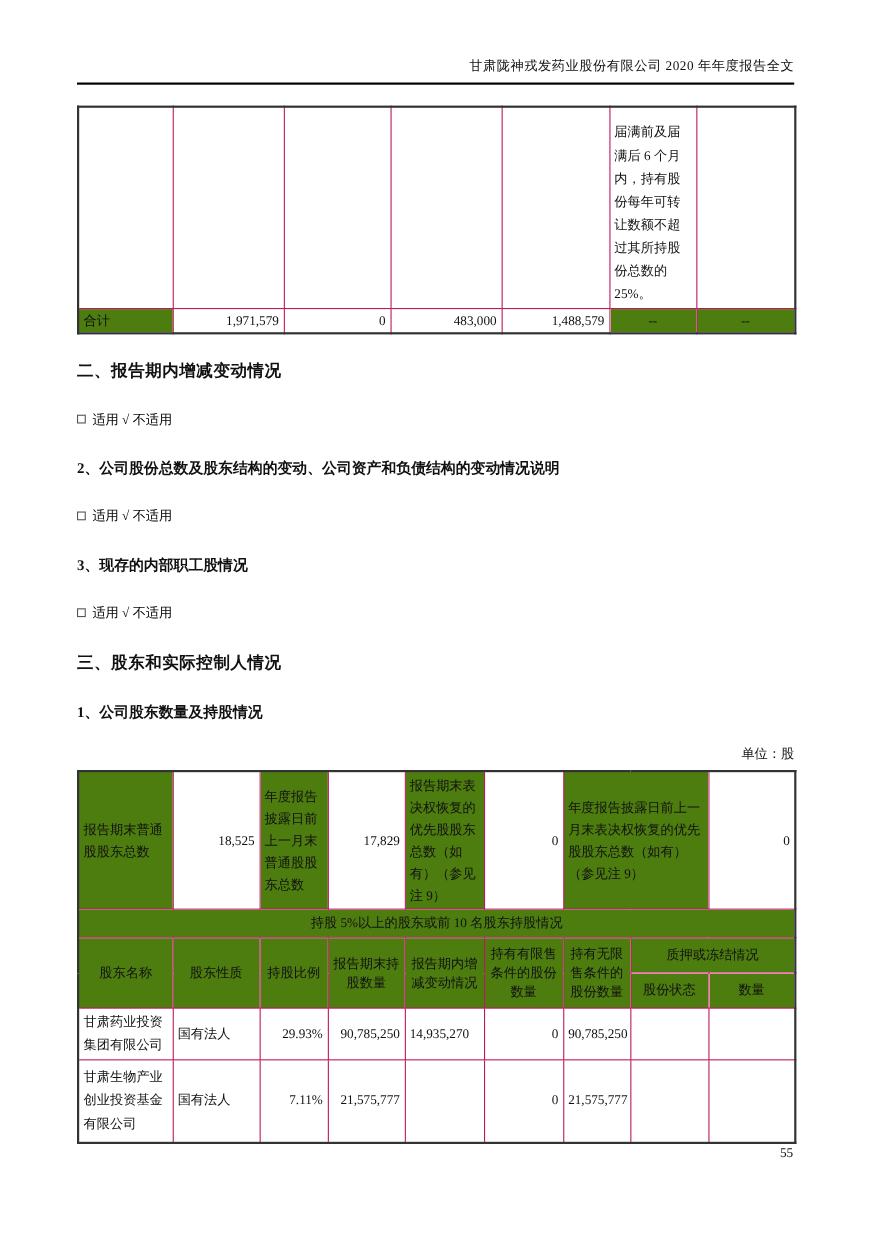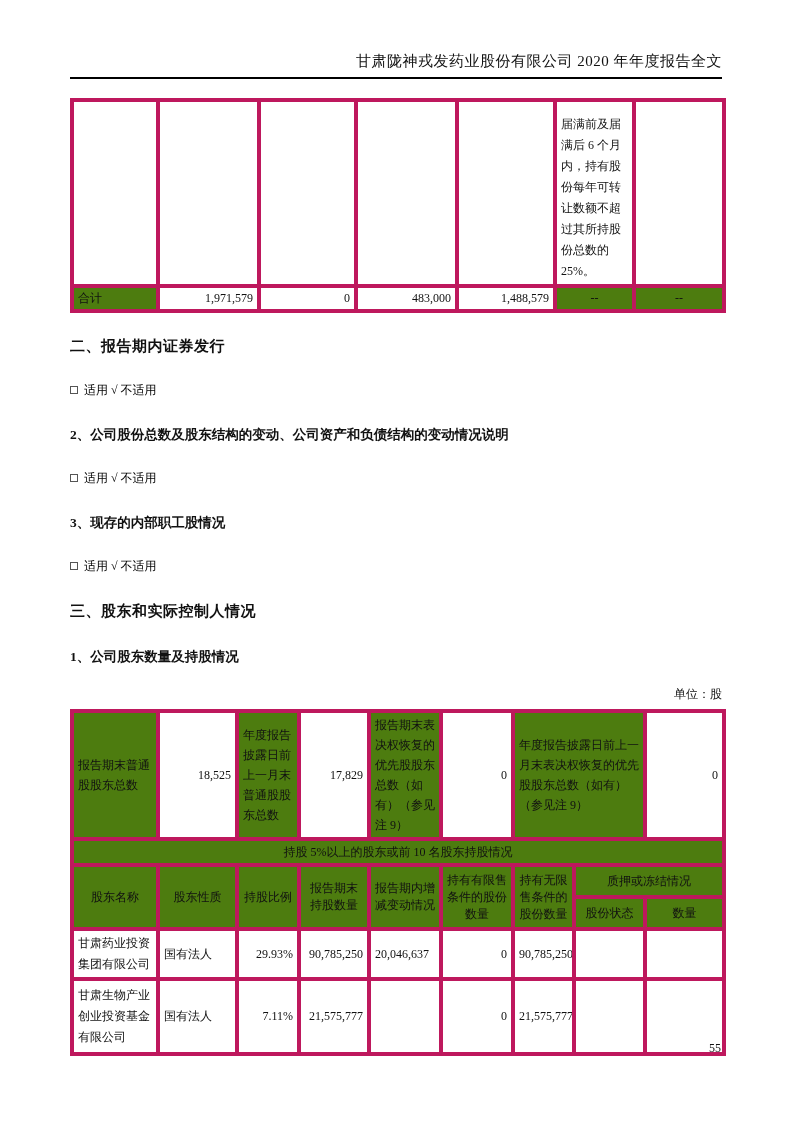--- a/index.html
+++ b/index.html
@@ -8,30 +8,30 @@
     position: relative;
     width: 793px; height: 1122px;
     background: #ffffff;
     font-family: "Liberation Serif", serif;
     color: #111;
     overflow: hidden;
   }
   .doc-header {
     margin: 52px 71px 0 70px;
     text-align: right;
-    font-size: 15px;
+    font-size: 12px;
     letter-spacing: .5px;
     padding-bottom: 6px;
     border-bottom: 2px solid #000;
   }
   .content { margin-left: 70px; width: 652px; }
 
   table { border-collapse: collapse; table-layout: fixed; width: 652px;
           font-size: 12px; border: 2px solid #333; }
-  td { border: 4px solid #be185d; padding: 2px 4px; overflow: hidden; }
+  td { border: 1px solid #be185d; padding: 2px 4px; overflow: hidden; }
   .gray { background: #4d7c0f; }
   .tl { text-align: left; }
   .tr { text-align: right; }
   .tc { text-align: center; }
 
   .tbl-top { margin-top: 19px; }
   .tbl-top .cont-row td { height: 148px; vertical-align: top; }
   .lockup-cell { line-height: 21px; padding-top: 12px; }
   .tbl-top .total-row td { height: 22px; vertical-align: middle; }
 
@@ -92,21 +92,21 @@
         <td class="tr">1,971,579</td>
         <td class="tr">0</td>
         <td class="tr">483,000</td>
         <td class="tr">1,488,579</td>
         <td class="gray tc">--</td>
         <td class="gray tc">--</td>
       </tr>
     </tbody>
       </table>
 
-    <div class="h2">二、报告期内证券发行</div>
+    <div class="h2">二、报告期内增减变动情况</div>
 
     <div class="chk-line"><span class="chk-box"></span><span>适用 √ 不适用</span></div>
 
     <div class="h3">2、公司股份总数及股东结构的变动、公司资产和负债结构的变动情况说明</div>
     <div class="chk-line"><span class="chk-box"></span><span>适用 √ 不适用</span></div>
 
     <div class="h3">3、现存的内部职工股情况</div>
     <div class="chk-line"><span class="chk-box"></span><span>适用 √ 不适用</span></div>
 
     <div class="h2 sec3">三、股东和实际控制人情况</div>
@@ -156,21 +156,21 @@
       <tr class="hdr">
         <td class="gray">股份状态</td>
         <td class="gray">数量</td>
       </tr>
 
       <tr class="data-row-1">
         <td class="tl">甘肃药业投资集团有限公司</td>
         <td class="tl">国有法人</td>
         <td class="tr">29.93%</td>
         <td class="tr">90,785,250</td>
-        <td class="tl">20,046,637</td>
+        <td class="tl">14,935,270</td>
         <td class="tr">0</td>
         <td class="tr">90,785,250</td>
         <td></td>
         <td></td>
       </tr>
 
       <tr class="data-row-2">
         <td class="tl">甘肃生物产业创业投资基金有限公司</td>
         <td class="tl">国有法人</td>
         <td class="tr">7.11%</td>

